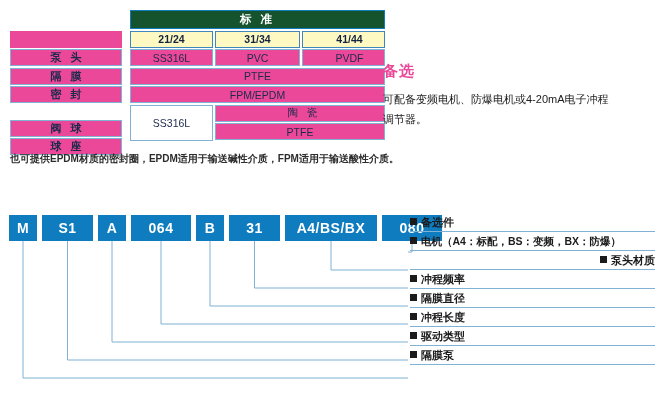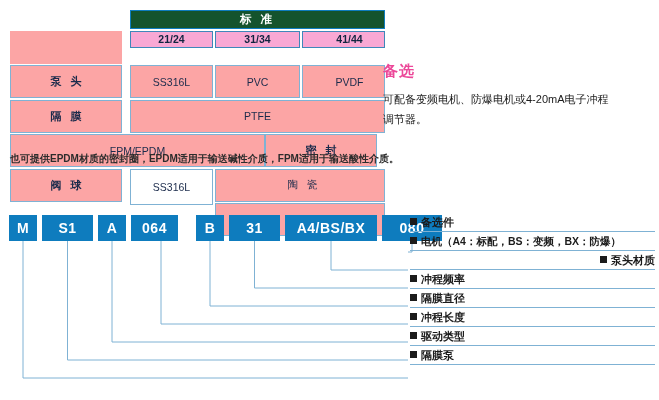--- a/index.html
+++ b/index.html
@@ -12,25 +12,25 @@
     position:relative;
   }
   .page{position:absolute;left:0;top:0;width:659px;height:400px;}
 
   
   .spec-table{position:absolute;left:10px;top:10px;width:375px;}
   .spec-row{display:flex;align-items:stretch;}
   .cell{
     box-sizing:border-box;
     border:1px solid #7fb2d4;
-    background:#fca5a5;
+    background:#ec4899;
     display:flex;align-items:center;justify-content:center;
     font-size:10.5px;
     color:#1b2b4b;
-    height:33px;
+    height:17px;
     margin-bottom:1.5px;
   }
   .lbl-cell{
     width:112px;
     margin-right:8px;
     font-weight:bold;
     letter-spacing:3px;
     text-indent:3px;
     font-size:11px;
   }
@@ -38,21 +38,21 @@
     width:255px;margin-left:120px;
     background:#14532d;border:1px solid #0e7cbe;
     color:#ffffff;font-weight:bold;font-size:11.5px;
     letter-spacing:3px;
     height:19px;
     display:flex;align-items:center;justify-content:center;
     box-sizing:border-box;
     margin-bottom:1.5px;
   }
   .hdr-sub{
-    background:#f9a8d4;
+    background:#fef9c3;
     border:1px solid #3f87ba;
     font-weight:bold;font-size:10.5px;color:#11243f;
     height:17px;
   }
   .c1{width:83px;}
   .c2{width:85px;margin-left:2px;}
   .c3{width:83px;margin-left:2px;padding-left:12px;}
   .c-wide{width:255px;}
   .stack-left{
     width:83px;height:36px;margin-bottom:1.5px;
@@ -134,27 +134,28 @@
       <div class="cell c2">PVC</div>
       <div class="cell c3">PVDF</div>
     </div>
 
     <div class="spec-row">
       <div class="cell lbl-cell">隔 膜</div>
       <div class="cell c-wide">PTFE</div>
     </div>
 
     <div class="spec-row">
+      <div class="cell lbl-cell">密 封</div>
       <div class="cell c-wide">FPM/EPDM</div>
-      <div class="cell lbl-cell">密 封</div>
-    </div>
-
-    <div class="spec-row">
-      <div style="width:112px;margin-right:8px;">
+    </div>
+
+    <div class="spec-row">
+      <div style="width:112px;margin-right:8px;margin-top:15px;">
         <div class="cell lbl-cell" style="width:112px;margin-right:0;">阀 球</div>
+        <div class="cell lbl-cell" style="width:112px;margin-right:0;">球 座</div>
       </div>
       <div class="stack-left">SS316L</div>
       <div class="stack-right">
         <div class="cell ceramic">陶 瓷</div>
         <div class="cell">PTFE</div>
       </div>
     </div>
 
   </div>
 
@@ -162,21 +163,21 @@
 
   <div class="option-block">
     <div class="option-title">备选</div>
     <div class="option-text">可配备变频电机、防爆电机或4-20mA电子冲程调节器。</div>
   </div>
 
   <div class="code-strip" id="code-strip">
       <div class="code-box" style="left: 9px; width: 28px;">M</div>
       <div class="code-box" style="left: 42px; width: 51px;">S1</div>
       <div class="code-box" style="left: 98px; width: 28px;">A</div>
-      <div class="code-box" style="left: 131px; width: 47px;">064</div>
+      <div class="code-box" style="left: 131px; width: 60px;">064</div>
       <div class="code-box" style="left: 196px; width: 28px;">B</div>
       <div class="code-box" style="left: 229px; width: 51px;">31</div>
       <div class="code-box" style="left: 285px; width: 92px;">A4/BS/BX</div>
       <div class="code-box" style="left: 382px; width: 60px;">080</div>
     </div>
 
   <svg class="connectors" id="connectors" viewBox="0 0 659 185">
       <path d="M412 26 L412 37 L408 37" fill="none" stroke="#7fb2d4" stroke-width="1"></path>
       <path d="M331 26 L331 55 L408 55" fill="none" stroke="#7fb2d4" stroke-width="1"></path>
       <path d="M254.5 26 L254.5 73 L408 73" fill="none" stroke="#7fb2d4" stroke-width="1"></path>

